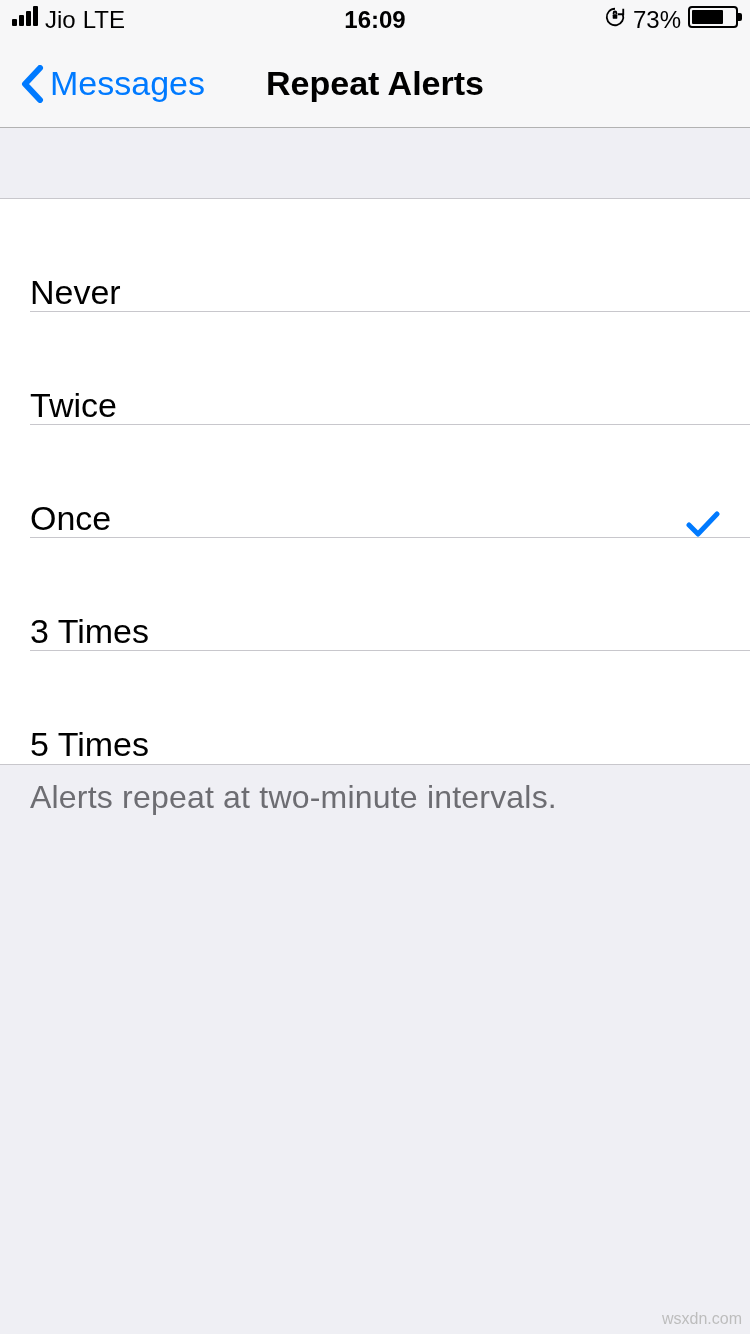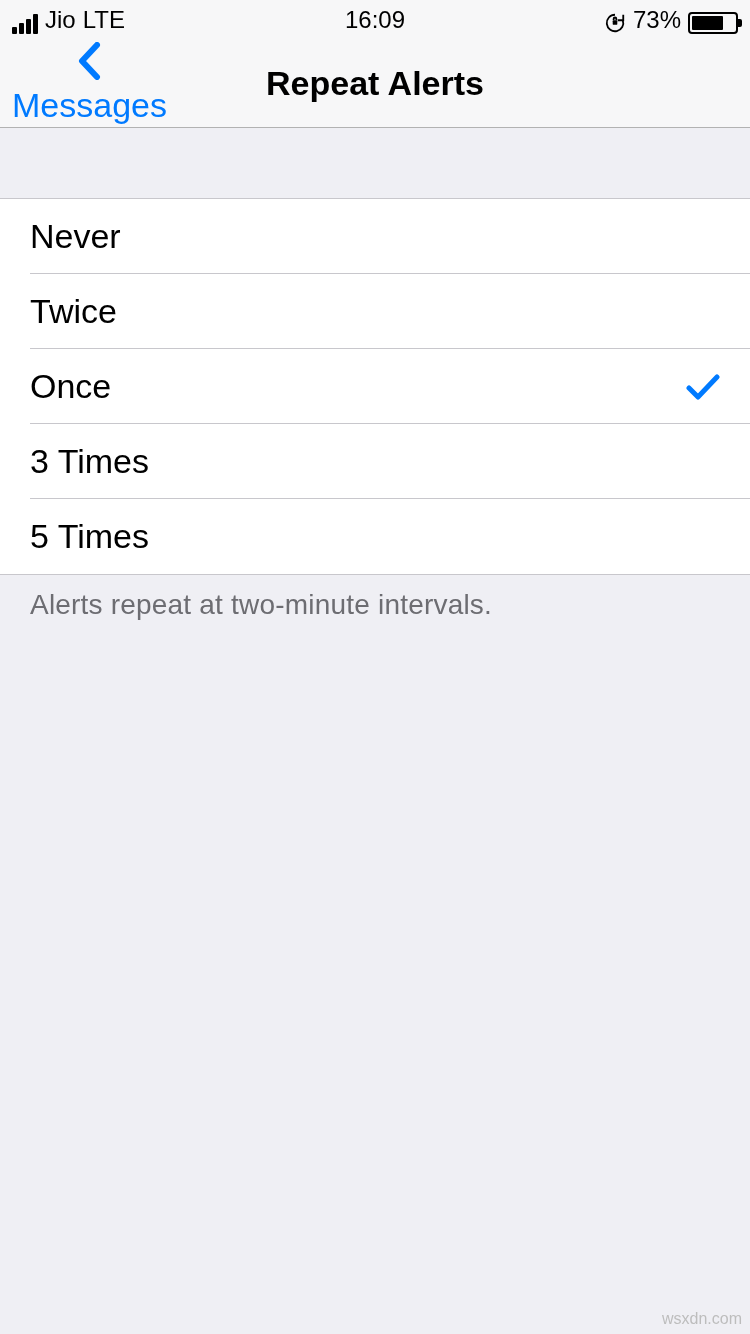--- a/index.html
+++ b/index.html
@@ -23,28 +23,28 @@
       align-items: center;
       justify-content: space-between;
       padding: 0 12px;
       font-size: 24px;
       font-weight: 400;
       color: #000;
       background: #f7f7f8;
     }
     .status-left, .status-center, .status-right {
       display: flex;
-      align-items: flex-end;
+      align-items: flex-start;
       gap: 7px;
     }
     .status-center {
       position: absolute;
       left: 50%;
       transform: translateX(-50%);
-      font-weight: 400;
+      font-weight: 700;
     }
     .signal-bars {
       display: flex;
       align-items: flex-end;
       gap: 2px;
       height: 20px;
     }
     .signal-bars span {
       width: 5px;
       background: #000;
@@ -86,24 +86,23 @@
       border-bottom: 1px solid #b2b2b2;
       position: relative;
       display: flex;
       align-items: center;
     }
     .back-button {
       display: flex;
       align-items: center;
       color: #007aff;
       font-size: 34px;
-      padding-left: 12px;
+      padding-left: 20px;
       gap: 6px;
       font-weight: 400;
-      flex-direction: column;
     }
     .back-chevron svg { display:block; }
     .nav-title {
       position: absolute;
       left: 50%;
       transform: translateX(-50%);
       font-size: 34px;
       font-weight: 600;
       color: #000;
     }
@@ -112,23 +111,23 @@
       height: 70px;
       background: #efeff4;
     }
     
     .list {
       background: #fff;
       border-top: 1px solid #c8c7cc;
       border-bottom: 1px solid #c8c7cc;
     }
     .list-row {
-      height: 75px;
-      display: flex;
-      align-items: center;
+      height: 113px;
+      display: flex;
+      align-items: flex-end;
       justify-content: space-between;
       padding: 0 30px;
       position: relative;
     }
     .list-row:not(:last-child)::after {
       content: "";
       position: absolute;
       left: 30px;
       right: 0;
       bottom: 0;
@@ -140,21 +139,21 @@
       color: #000;
       letter-spacing: 0;
     }
     .checkmark {
       color: #007aff;
     }
     .checkmark svg { display:block; }
     
     .footer-text {
       padding: 14px 30px;
-      font-size: 28px;
+      font-size: 32px;
       color: #6d6d72;
       letter-spacing: 0.2px;
     }
     .watermark {
       position: absolute;
       bottom: 6px;
       right: 8px;
       font-size: 16px;
       color: #bdbdbd;
       font-family: Arial, sans-serif;

